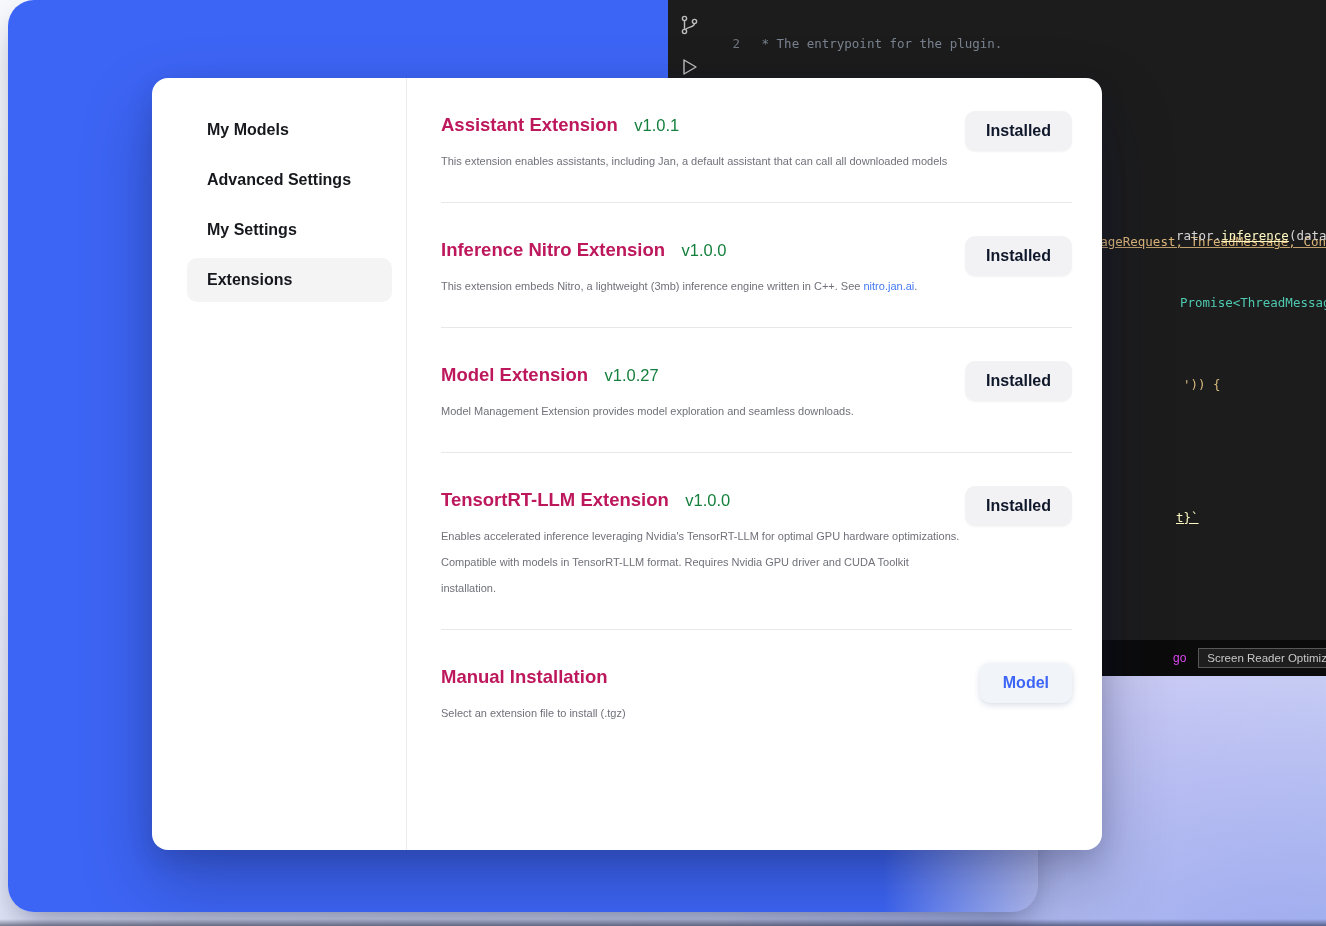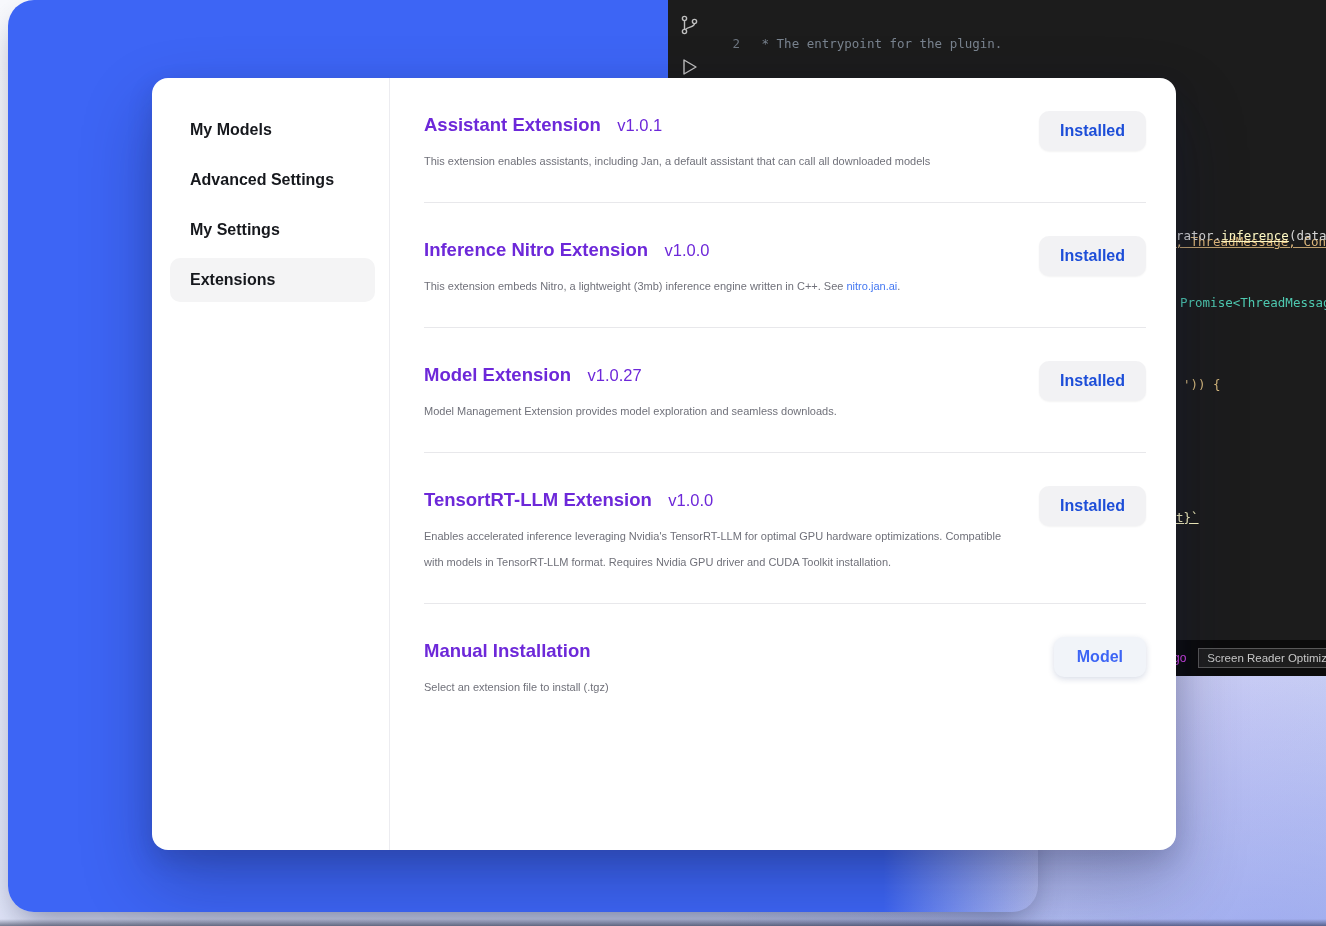--- a/index.html
+++ b/index.html
@@ -55,49 +55,50 @@
     display:flex; align-items:center; font-family:"Liberation Sans","DejaVu Sans",sans-serif;
   }
   .status-left { margin-left:505px; color:#d946ef; font-size:12px; }
   .status-chip {
     margin-left:12px; border:1px solid #585858; background:#1E1E1E; color:#C8C8C8;
     font-size:11.5px; padding:3px 8px; white-space:nowrap;
   }
 
   
   .modal {
-    position:absolute; left:152px; top:78px; width:1024px; height:772px;
+    position:absolute; left:152px; top:78px; width:950px; height:772px;
     background:#FFFFFF; border-radius:16px; z-index:5; display:flex; overflow:hidden;
     box-shadow:0 32px 70px rgba(18,24,60,.30), 0 10px 26px rgba(18,24,60,.16);
+    padding-left:17px;
   }
   .sidebar { width:238px; flex-shrink:0; border-right:1px solid #ECECF0; padding-top:30px; }
   .side-item {
     margin:0 14px 6px 18px; height:44px; display:flex; align-items:center;
     padding:0 20px; border-radius:10px; font-size:16px; font-weight:600; color:#16181D;
     cursor:pointer;
   }
   .side-item.active { background:#F4F4F5; }
 
   .content { flex:1; padding:0 30px 0 34px; }
   .ext-row {
     display:flex; justify-content:space-between; align-items:flex-start;
     padding:33px 0 28px; border-bottom:1px solid #E8E8EB;
   }
   .ext-row:last-child { border-bottom:none; }
   .ext-heading { line-height:28px; }
-  .ext-title { font-size:18.5px; font-weight:700; color:#6d28d9; }
-  .ext-version { font-size:16.5px; font-weight:400; color:#6d28d9; margin-left:12px; }
+  .ext-title { font-size:18.5px; font-weight:700; color:#be185d; }
+  .ext-version { font-size:16.5px; font-weight:400; color:#15803d; margin-left:12px; }
   .ext-desc { margin-top:8px; max-width:585px; font-size:11px; line-height:26px; color:#70717A; }
   .ext-link { color:#4478F2; text-decoration:none; cursor:pointer;margin-top:28px; }
 
   .btn {
     border:none; border-radius:10px; font-size:16px; font-weight:600;
     padding:11px 21px; font-family:inherit; cursor:pointer; flex-shrink:0;
   }
-  .btn-installed { background:#F2F2F4; color:#1d4ed8; box-shadow:0 1px 2px rgba(0,0,0,.05); }
+  .btn-installed { background:#F2F2F4; color:#0f172a; box-shadow:0 1px 2px rgba(0,0,0,.05); }
   .btn-select { background:#F1F4F9; color:#3D65F5; box-shadow:0 2px 6px rgba(40,60,120,.18); padding:11px 23px; }
 </style>
 </head>
 <body>
 
 <div class="editor">
   <div class="activity-bar">
     <span>
       <svg width="22" height="22" viewBox="0 0 22 22" fill="none" stroke="#BFBFBF" stroke-width="1.4">
         <circle cx="6.5" cy="4.5" r="2.1"></circle>

